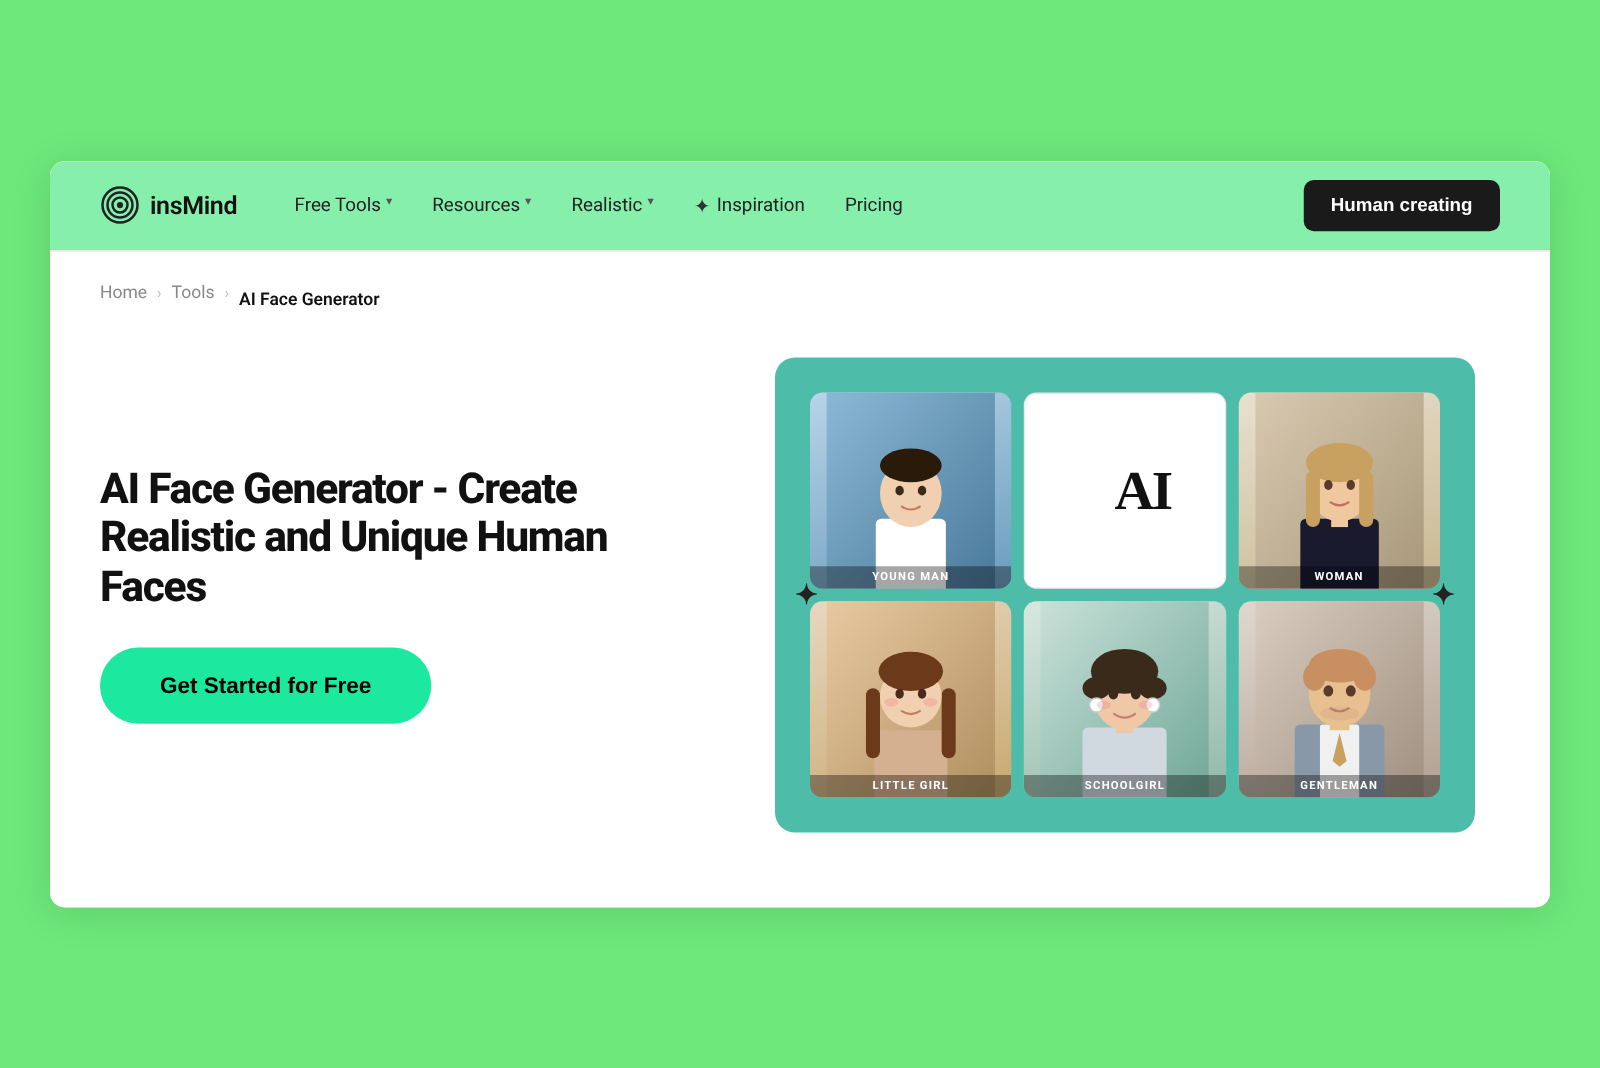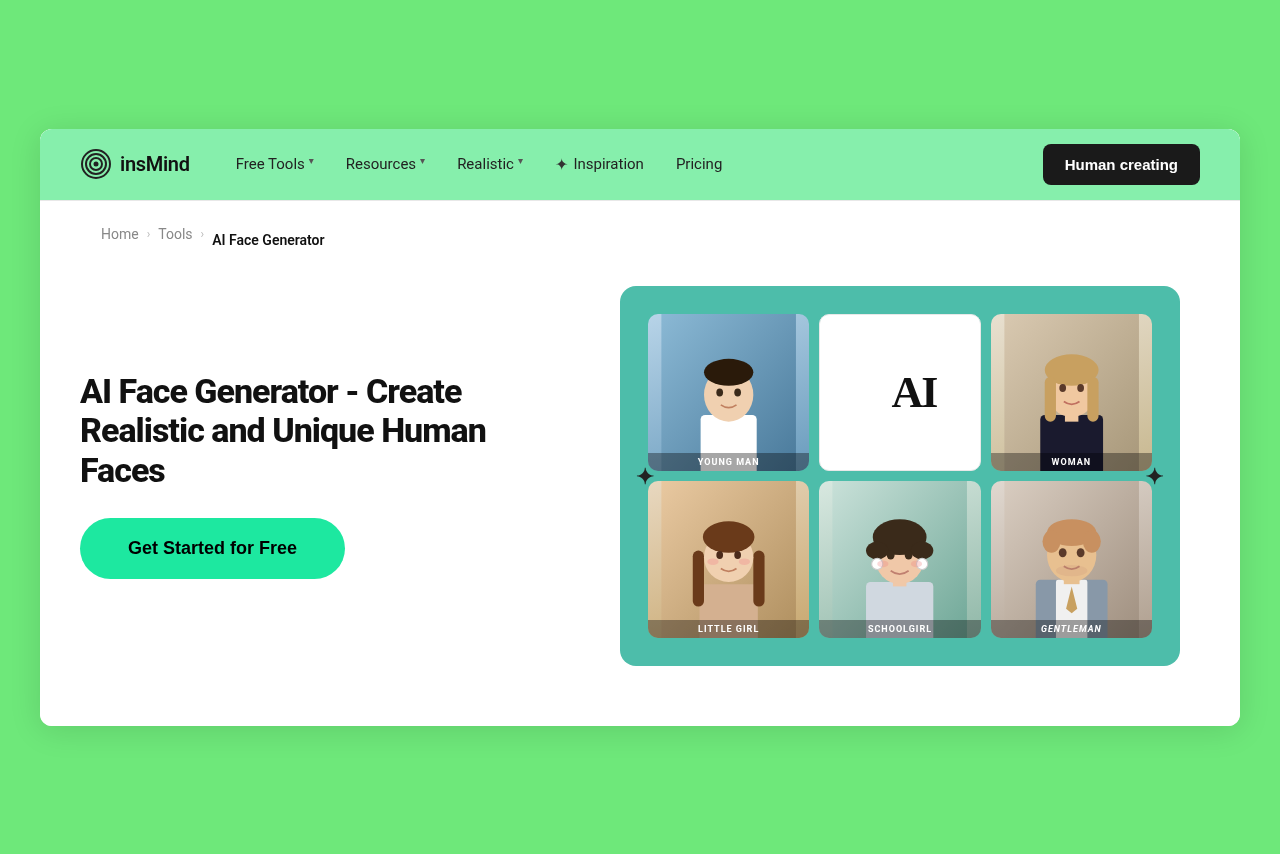--- a/index.html
+++ b/index.html
@@ -95,21 +95,21 @@
       padding: 12px 22px;
       font-size: 15px;
       font-weight: 600;
       cursor: pointer;
       white-space: nowrap;
       margin-left: auto;
     }
 
     
     .breadcrumb {
-      padding: 20px 61px 8px;
+      padding: 20px 40px 8px;
       display: flex;
       align-items: center;
       gap: 8px;
       font-size: 14px;
       color: #888;
     }
 
     .breadcrumb-item {
       color: #888;
     }
@@ -265,21 +265,20 @@
     .face-card-schoolgirl {
       background: linear-gradient(160deg, #d8e8e0 0%, #90b8a8 100%);
       grid-row: 2;
       grid-column: 2;
     }
 
     .face-card-gentleman {
       background: linear-gradient(160deg, #e0d8d0 0%, #b0a090 100%);
       grid-row: 2;
       grid-column: 3;
-      font-style: italic;
     }
 
     .card-label {
       position: absolute;
       bottom: 0;
       left: 0;
       right: 0;
       background: rgba(0,0,0,0.35);
       color: #fff;
       font-size: 9px;

